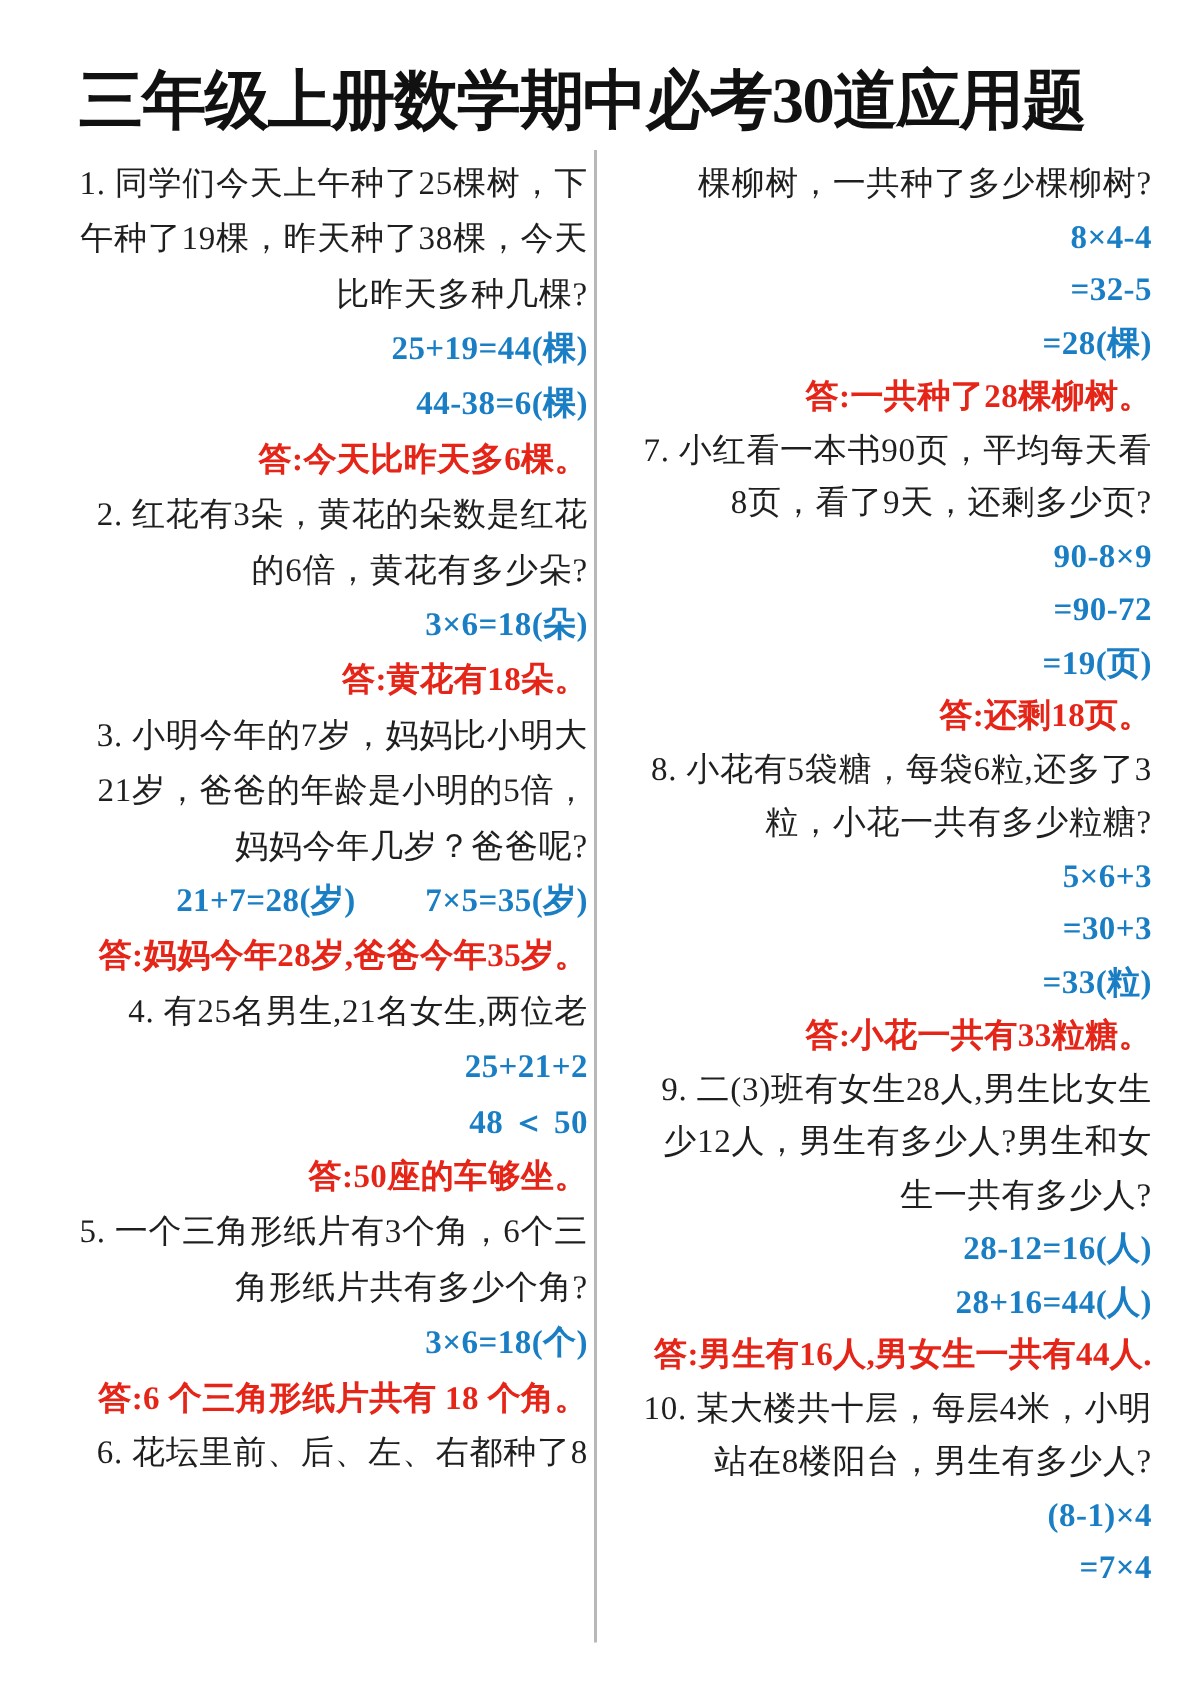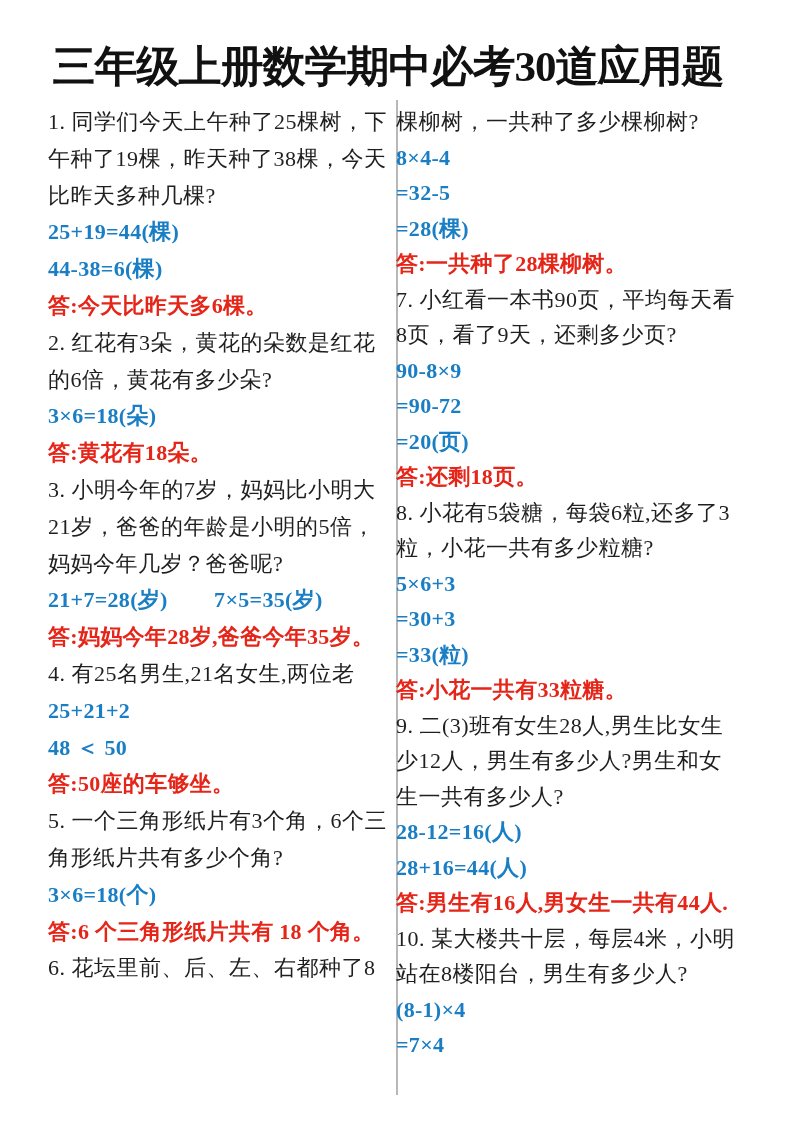--- a/index.html
+++ b/index.html
@@ -28,20 +28,21 @@
   }
   .col { position:absolute; top:104px; }
   .col-left  { left:48px;  width:344px; }
   .col-right { left:396px; width:372px; }
   .line {
     white-space:pre;
     font-size:22px;
     height:36.8px;
     line-height:36.8px;
     overflow:visible;
+    text-align:right;
   }
   .col-right .line { height:35.5px; line-height:35.5px; }
   .line.q { color:var(--question-color,#1f1f1f); font-weight:500; letter-spacing:0.5px; }
   .line.f { color:var(--formula-color,#1a7ec4); font-weight:700; letter-spacing:0.3px; }
   .line.a { color:var(--answer-color,#e62519);  font-weight:700; letter-spacing:0.3px; }
 </style>
 </head>
 <body>
 
 <div class="page">
@@ -76,21 +77,21 @@
   <div class="col col-right">
       <div class="line q">棵柳树，一共种了多少棵柳树?</div>
       <div class="line f">8×4-4</div>
       <div class="line f">=32-5</div>
       <div class="line f">=28(棵)</div>
       <div class="line a">答:一共种了28棵柳树。</div>
       <div class="line q">7. 小红看一本书90页，平均每天看</div>
       <div class="line q">8页，看了9天，还剩多少页?</div>
       <div class="line f">90-8×9</div>
       <div class="line f">=90-72</div>
-      <div class="line f">=20(页)</div>
+      <div class="line f">=19(页)</div>
       <div class="line a">答:还剩18页。</div>
       <div class="line q">8. 小花有5袋糖，每袋6粒,还多了3</div>
       <div class="line q">粒，小花一共有多少粒糖?</div>
       <div class="line f">5×6+3</div>
       <div class="line f">=30+3</div>
       <div class="line f">=33(粒)</div>
       <div class="line a">答:小花一共有33粒糖。</div>
       <div class="line q">9. 二(3)班有女生28人,男生比女生</div>
       <div class="line q">少12人，男生有多少人?男生和女</div>
       <div class="line q">生一共有多少人?</div>

